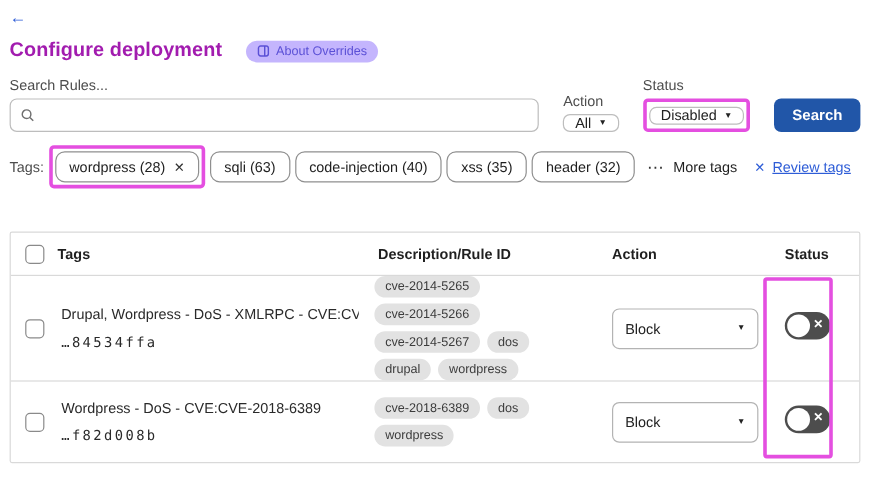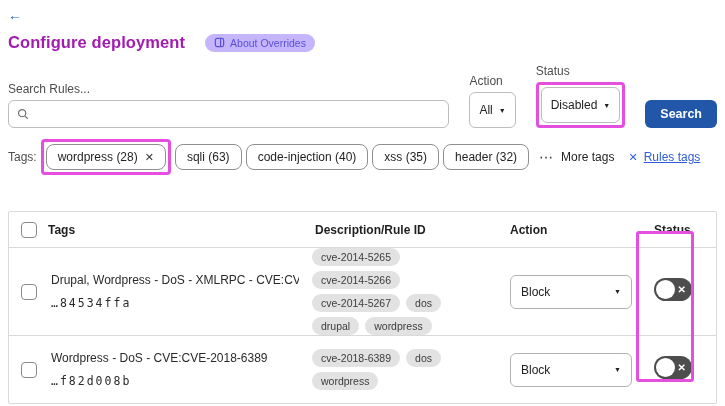--- a/index.html
+++ b/index.html
@@ -23,21 +23,21 @@
   .badge svg{display:block;}
 
   
   .filters{display:flex;align-items:flex-end;gap:20px;margin-top:12px;}
   .fcol{display:flex;flex-direction:column;}
   .fcol.grow{flex:1;}
   .flabel{font-size:12px;color:#4d4d4d;margin-bottom:4px;}
   .searchbox{display:flex;align-items:center;gap:6px;height:28px;border:1px solid var(--border);
     border-radius:6px;padding:0 8px;background:#fff;}
   .searchbox input{border:none;outline:none;flex:1;font-size:12px;font-family:"Liberation Sans",sans-serif;background:transparent;}
-  .dd{display:inline-flex;align-items:center;gap:6px;height:36px;border:1px solid var(--border);
+  .dd{display:inline-flex;align-items:center;gap:6px;height:15px;border:1px solid var(--border);
     border-radius:6px;padding:0 9px;background:#fff;font-size:12px;color:#222;cursor:pointer;
     font-family:"Liberation Sans",sans-serif;}
   .caret{font-size:7px;color:#222;line-height:1;}
   .hlwrap{border:3px solid var(--hl);border-radius:4px;padding:2px;background:#fff;}
   .primary{height:28px;border:none;border-radius:6px;background:var(--btn);color:#fff;
     font-size:12.5px;font-weight:600;padding:0 15px;cursor:pointer;font-family:"Liberation Sans",sans-serif;}
 
   
   .tagsbar{display:flex;align-items:center;gap:4px;margin-top:11px;min-height:34px;}
   .tlabel{font-size:12px;color:#4d4d4d;}
@@ -147,21 +147,21 @@
           <span>xss (35)</span>
         </button><button class="chip">
           <span>header (32)</span>
         </button></div>
     <button class="more">
       <span class="dots">⋯</span>
       <span>More tags</span>
     </button>
     <a class="clear">
       <span class="x">✕</span>
-      <u>Rules tags</u>
+      <u>Review tags</u>
     </a>
   </div>
 
   <div class="table">
     <div class="trh">
       <div class="cell c-check">
           <span class="checkbox"></span>
         </div>
       <div class="cell">Tags</div>
       <div class="cell c-desc">Description/Rule ID</div>

